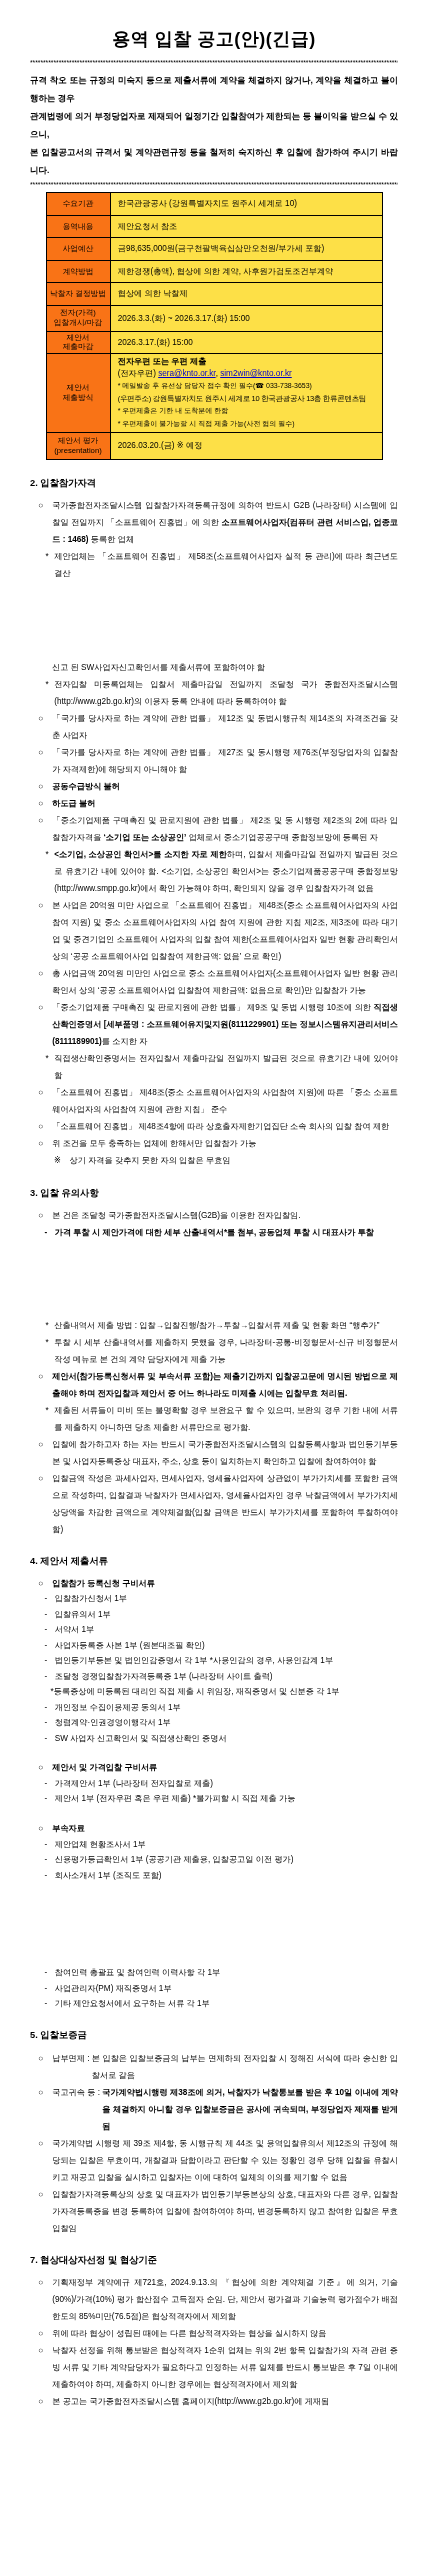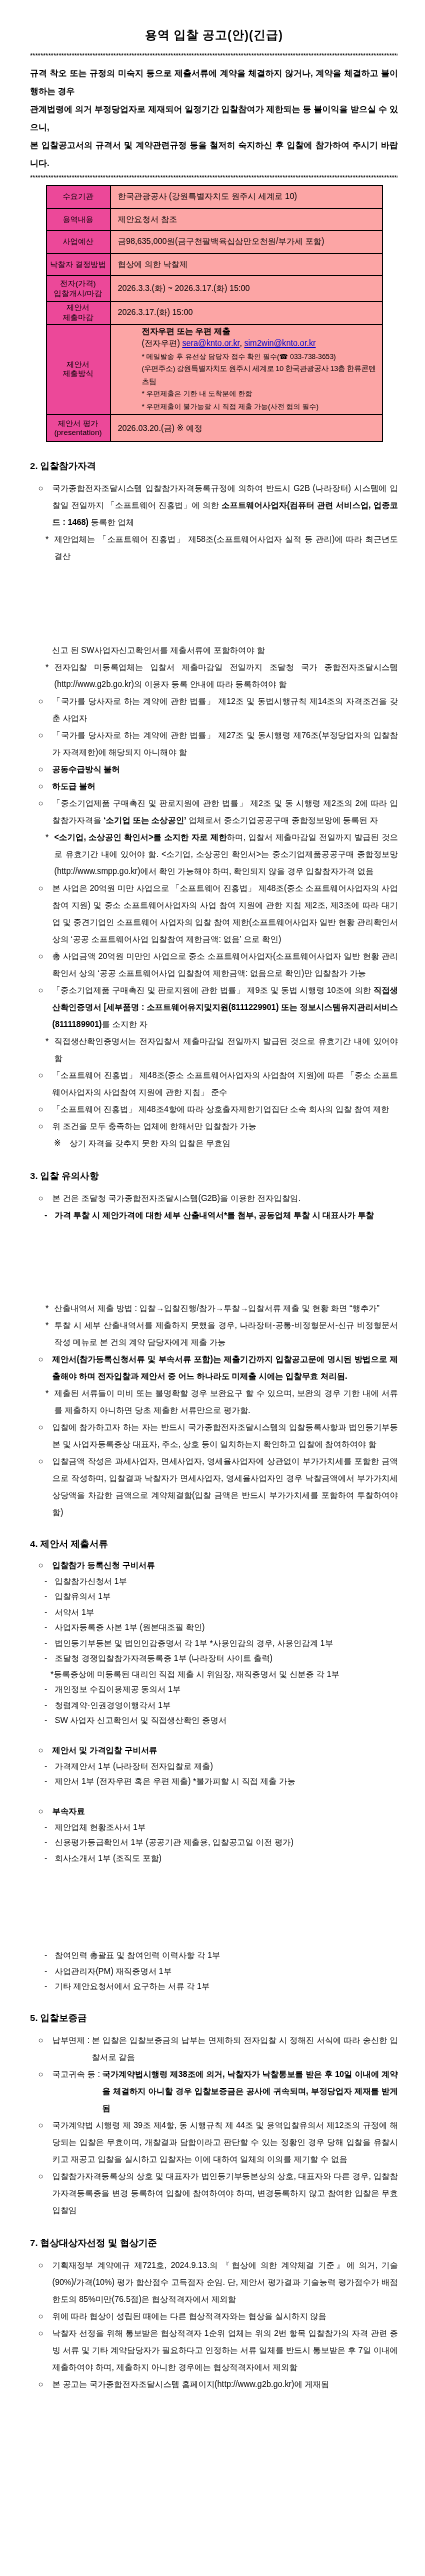--- a/index.html
+++ b/index.html
@@ -2,38 +2,38 @@
 <html style="font-size:8.2px"><head>
 <meta charset="utf-8">
 <style>
   html,body { margin:0; padding:0; background:#ffffff; }
   .page {
     position:relative; width:426px; height:3009px; margin:0 auto;
     background:#ffffff; color:#000;
     font-family:"Liberation Sans","DejaVu Sans",sans-serif;
     box-sizing:border-box; padding:27px 28px 0 30px; overflow:hidden;
   }
-  .title { text-align:center; font-size:12px; font-weight:900; letter-spacing:0.5px; margin:0; }
+  .title { text-align:center; font-size:18px; font-weight:900; letter-spacing:0.5px; margin:0; }
   .stars { font-size:6.7px; white-space:nowrap; overflow:hidden; height:8.8px; line-height:8.8px; margin-top:7.7px; letter-spacing:0; }
   .stars.second { margin-top:2.6px; }
   .notice { font-weight:700; font-size:8.5px; line-height:18px; margin:3.1px 0 0 0; text-align:justify; }
   .sec-h { font-size:9.3px; font-weight:700; margin:17.5px 0 7.2px 0; }
   .sec-h.first { margin-top:13.4px; }
 
   table.tbl { border-collapse:collapse; margin:2.1px 0 0 15.5px; width:337px; table-layout:fixed; }
   table.tbl, table.tbl th, table.tbl td { border:0.8px solid #000; }
   table.tbl th {
-    background:#ec4899; width:61px; font-size:7.7px; font-weight:500;
+    background:#f97316; width:61px; font-size:7.7px; font-weight:500;
     text-align:center; vertical-align:middle; white-space:pre-line; line-height:1.25; padding:1px;
   }
-  table.tbl td { font-size:8.2px; padding:1.5px 3.1px 1.5px 7.2px; vertical-align:middle; background:#fca5a5; }
+  table.tbl td { font-size:8.2px; padding:1.5px 3.1px 1.5px 7.2px; vertical-align:middle; background:#fde047; }
   tr.r-s  td, tr.r-s  th { height:18.5px; }
   tr.r-m  td, tr.r-m  th { height:22px; }
   tr.r-l  td, tr.r-l  th { height:23px; }
-  .sm-line { line-height:12.4px; font-size:8.2px;margin-left:24px; }
+  .sm-line { line-height:12.4px; font-size:8.2px; }
   .sm-b { font-weight:700; }
   .sm-small { font-size:7px; }
   .sm-tight { font-size:7.5px; letter-spacing:-0.3px; }
   .link { color:#0000CC; text-decoration:underline; }
 
   .li { display:flex; align-items:flex-start; font-size:8.2px; line-height:17px; text-align:justify; }
   .li .mk { flex:0 0 auto; }
   .li .lbl { flex:0 0 auto; white-space:pre; }
   .li .tx { flex:1 1 auto; min-width:0; }
   .lv1 { padding-left:8.2px; } .lv1 .mk { width:14px; }
@@ -69,20 +69,24 @@
         </tr>
     <tr class="r-s">
           <th>용역내용</th>
           <td>제안요청서 참조</td>
         </tr>
     <tr class="r-s">
           <th>사업예산</th>
           <td>금98,635,000원(금구천팔백육십삼만오천원/부가세 포함)</td>
         </tr>
     <tr class="r-s">
+          <th>계약방법</th>
+          <td>제한경쟁(총액), 협상에 의한 계약, 사후원가검토조건부계약</td>
+        </tr>
+    <tr class="r-s">
           <th>낙찰자 결정방법</th>
           <td>협상에 의한 낙찰제</td>
         </tr>
     <tr class="r-m">
           <th>전자(가격)
 입찰개시/마감</th>
           <td>2026.3.3.(화) ~ 2026.3.17.(화) 15:00</td>
         </tr>
     <tr class="r-s">
           <th>제안서

